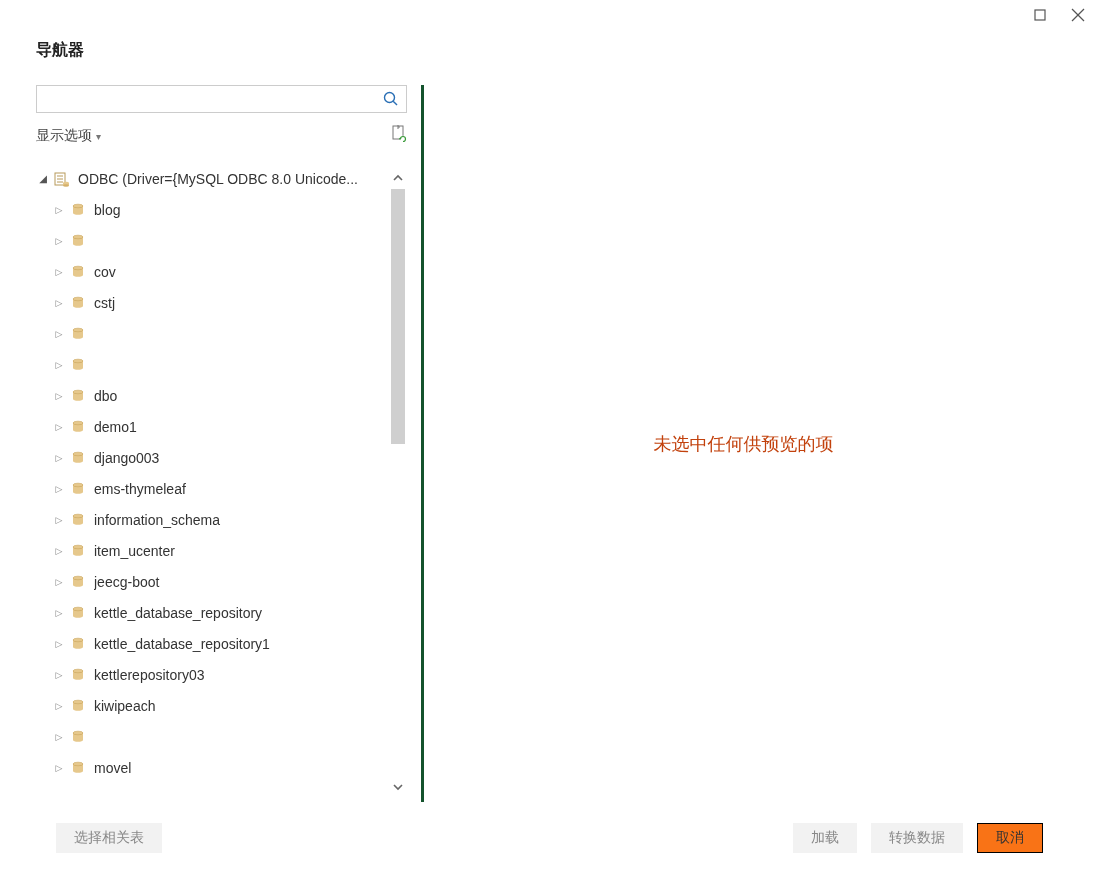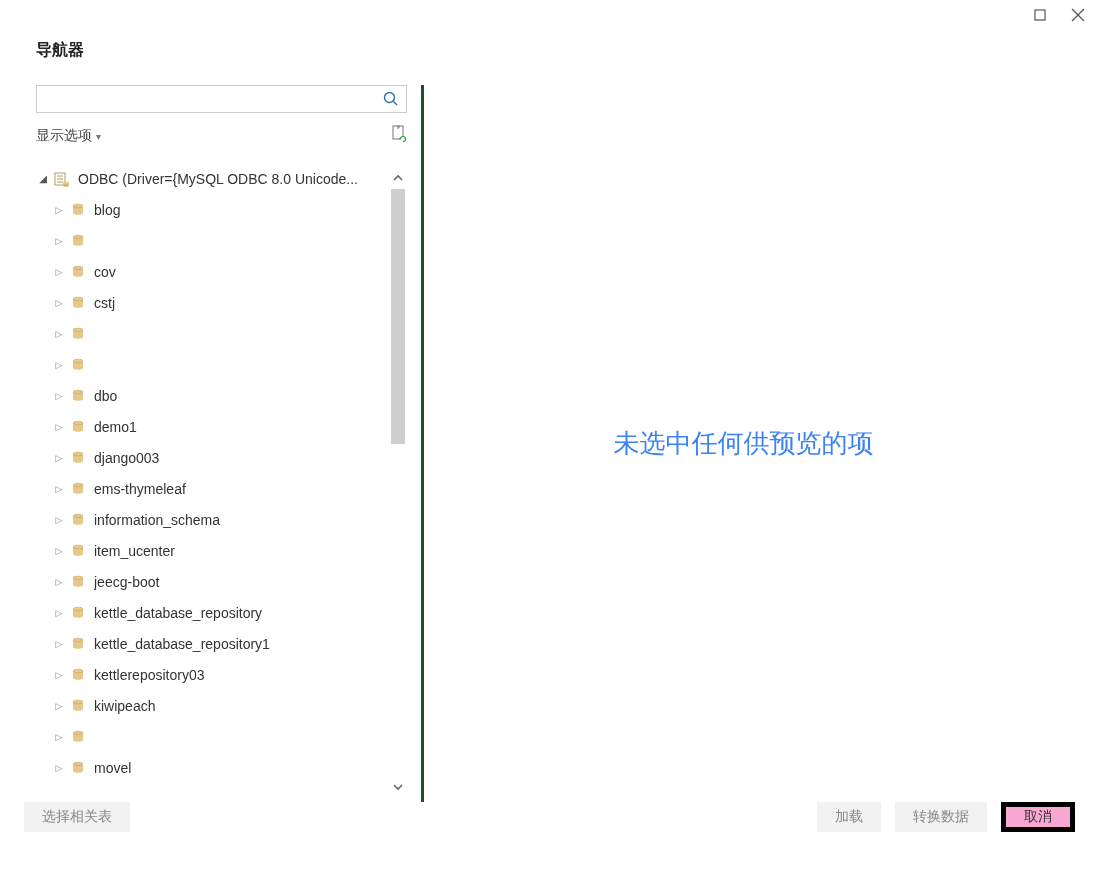--- a/index.html
+++ b/index.html
@@ -23,26 +23,26 @@
   .tree-row.root { font-size: 14px; }
   .tree-row .caret { width: 14px; display: flex; justify-content: center; color: #555; font-size: 10px; }
   .tree-row .db-ico { width: 16px; height: 16px; margin: 0 8px 0 4px; display: flex; align-items: center; justify-content: center; }
   .tree-row .srv-ico { width: 16px; height: 16px; margin: 0 8px 0 4px; display: flex; align-items: center; justify-content: center; }
   .tree-row .label { white-space: nowrap; overflow: hidden; text-overflow: ellipsis; flex: 1; }
   .children { padding-left: 16px; }
   .scroll-track { position: absolute; right: 0; top: 6px; bottom: 6px; width: 18px; display: flex; flex-direction: column; align-items: center; }
   .scroll-btn { width: 18px; height: 18px; display: flex; align-items: center; justify-content: center; color: #666; cursor: pointer; }
   .scroll-thumb { width: 14px; background: #cfcfcf; margin-top: 2px; }
   .right-pane { flex: 1; display: flex; align-items: center; justify-content: center; }
-  .empty-msg { font-size: 26px; color: #3b82f6; }
-  .footer { height: 72px; display: flex; padding: 0 24px; }
+  .empty-msg { font-size: 18px; color: #c2410c; }
+  .footer { height: 72px; display: flex; align-items: center; padding: 0 56px; }
   .footer .left { flex: 1; }
   .footer button, .link-btn { font-family: inherit; font-size: 14px; height: 30px; padding: 0 18px; border: none; background: #f2f2f2; color: #888; cursor: default; }
   .footer .actions { display: flex; gap: 14px; }
-  .footer .cancel-btn { background: #f9a8d4; border: 5px solid #000000; color: #333; cursor: pointer; }
+  .footer .cancel-btn { background: #f97316; border: 1px solid #000000; color: #333; cursor: pointer; }
   .link-btn { background: transparent; padding-left: 0; }
 </style>
 </head>
 <body>
 
 <div class="window">
   <div class="titlebar">
     <div class="tb-icon">
       <svg width="12" height="12">
           <rect x="1" y="1" width="10" height="10" fill="none" stroke-width="1.2"></rect>

